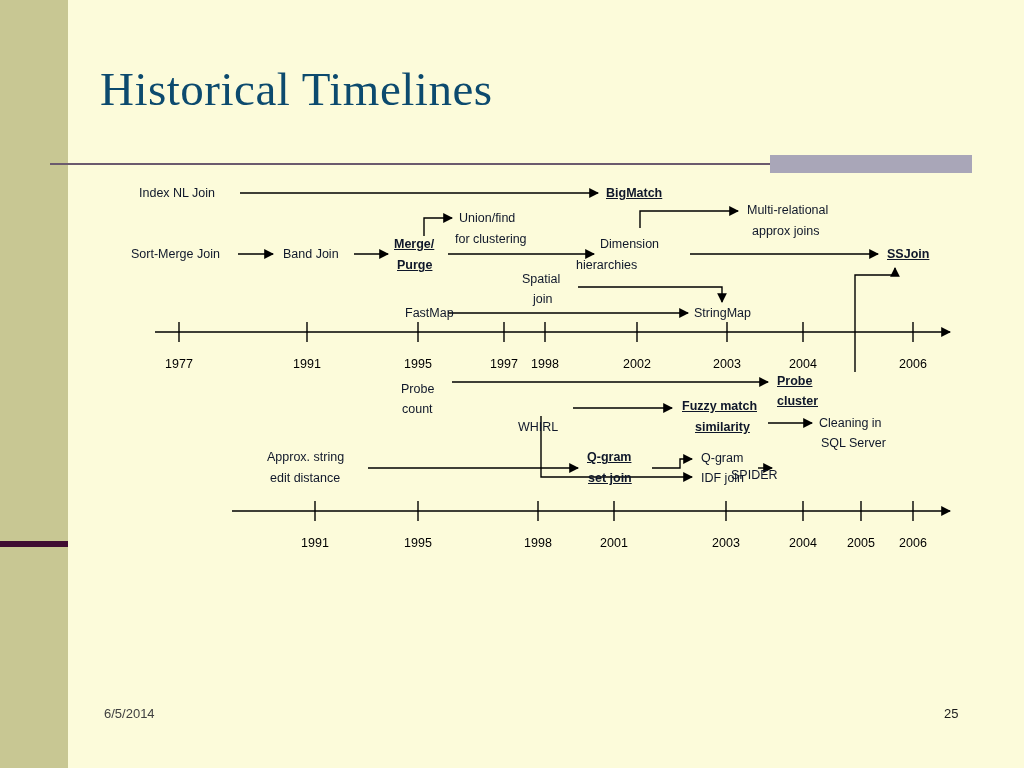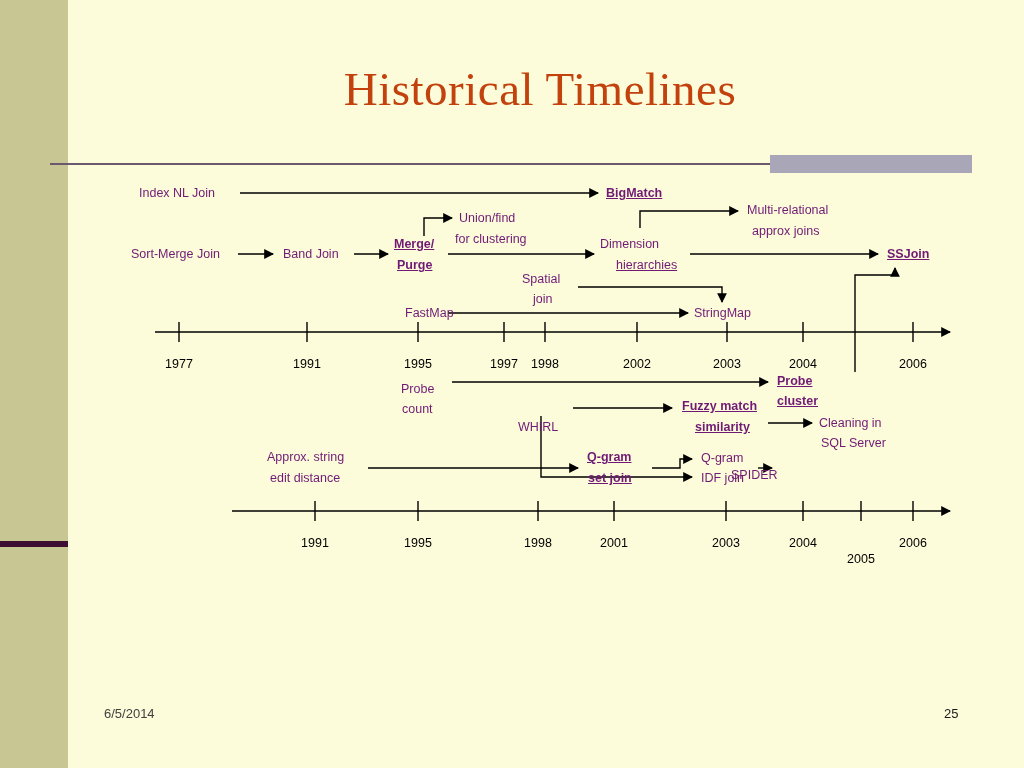--- a/index.html
+++ b/index.html
@@ -29,24 +29,23 @@
     width: 68px;
     height: 6px;
     background: #3f0c32;
   }
   
   .slide-title {
     position: absolute;
     left: 100px;
     top: 62px;
     width: 880px;
-    text-align: center;
     font-family: "Liberation Serif", serif;
     font-size: 47px;
-    color: #c2410c;
+    color: #0c4a6e;
     letter-spacing: 0.5px;
   }
   .title-rule {
     position: absolute;
     left: 50px;
     top: 163px;
     width: 922px;
     height: 2px;
     background: #6b5a6e;
   }
@@ -76,21 +75,21 @@
   
   #diagram {
     position: absolute;
     left: 0; top: 0;
     width: 1024px;
     height: 768px;
   }
   .lbl {
     position: absolute;
     font-size: 12.5px;
-    color: #701a75;
+    color: #0f172a;
     line-height: 15px;
     white-space: nowrap;
   }
   .lbl.bold {
     font-weight: bold;
     text-decoration: underline;
   }
   .tick-lbl {
     position: absolute;
     font-size: 12.5px;
@@ -179,21 +178,21 @@
 
 <div class="lbl" style="left:131px; top:247px;">Sort-Merge Join</div>
 <div class="lbl" style="left:283px; top:247px;">Band Join</div>
 <div class="lbl bold" style="left:394px; top:237px;">Merge/</div>
 <div class="lbl bold" style="left:397px; top:258px;">Purge</div>
 
 <div class="lbl" style="left:459px; top:211px;">Union/find</div>
 <div class="lbl" style="left:455px; top:232px;">for clustering</div>
 
 <div class="lbl" style="left:600px; top:237px;">Dimension</div>
-<div class="lbl" style="left:616px; top:258px;text-decoration:underline;">hierarchies</div>
+<div class="lbl" style="left:576px; top:258px;">hierarchies</div>
 
 <div class="lbl" style="left:747px; top:203px;">Multi-relational</div>
 <div class="lbl" style="left:752px; top:224px;">approx joins</div>
 
 <div class="lbl bold" style="left:887px; top:247px;">SSJoin</div>
 
 <div class="lbl" style="left:522px; top:272px;">Spatial</div>
 <div class="lbl" style="left:533px; top:292px;">join</div>
 
 <div class="lbl" style="left:388px; top:306px;margin-left:17px;">FastMap</div>
@@ -232,17 +231,17 @@
 <div class="lbl" style="left:701px; top:471px;">IDF join</div>
 
 <div class="lbl" style="left:731px; top:468px;text-align:right;">SPIDER</div>
 
 <div class="tick-lbl" style="left:285px; top:536px; width:60px;">1991</div>
 <div class="tick-lbl" style="left:388px; top:536px; width:60px;">1995</div>
 <div class="tick-lbl" style="left:508px; top:536px; width:60px;">1998</div>
 <div class="tick-lbl" style="left:584px; top:536px; width:60px;">2001</div>
 <div class="tick-lbl" style="left:696px; top:536px; width:60px;">2003</div>
 <div class="tick-lbl" style="left:773px; top:536px; width:60px;">2004</div>
-<div class="tick-lbl" style="left:831px; top:536px; width:60px;margin-top:16px;">2005</div>
+<div class="tick-lbl" style="left:831px; top:536px; width:60px;">2005</div>
 <div class="tick-lbl" style="left:883px; top:536px; width:60px;">2006</div>
 
 <div class="footer-date">6/5/2014</div>
 <div class="footer-page">25</div>
 
 </body></html>

